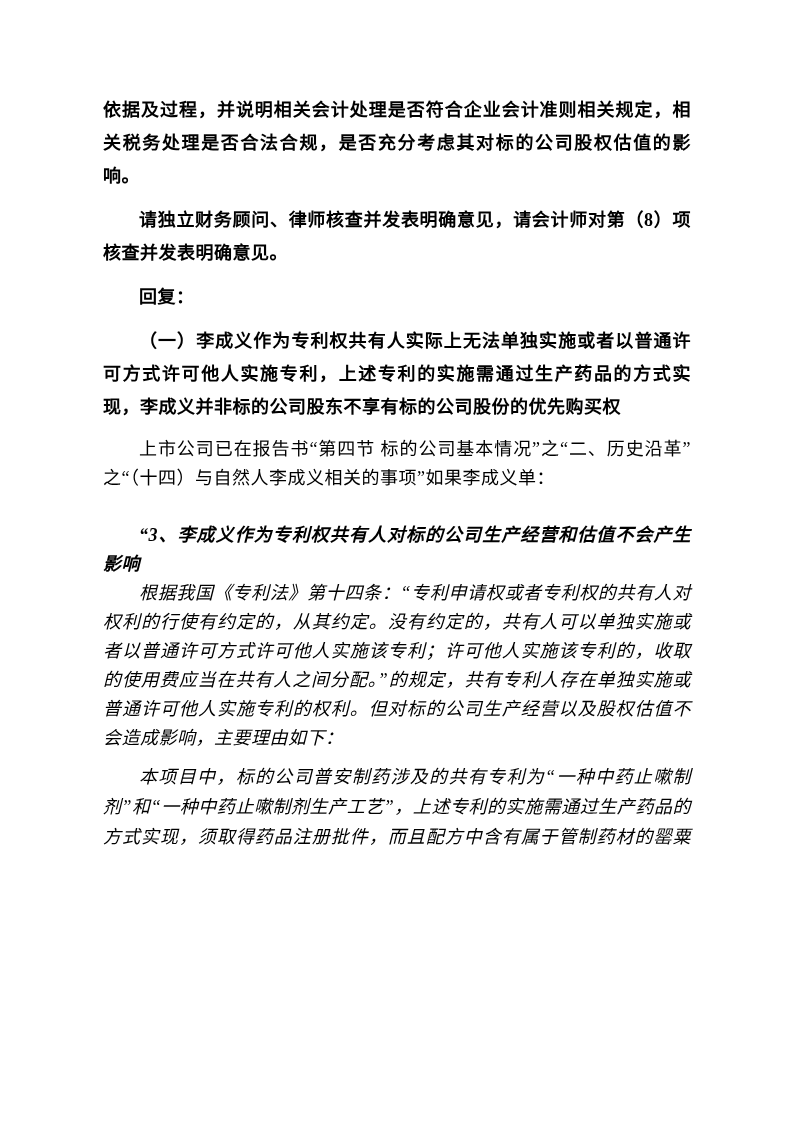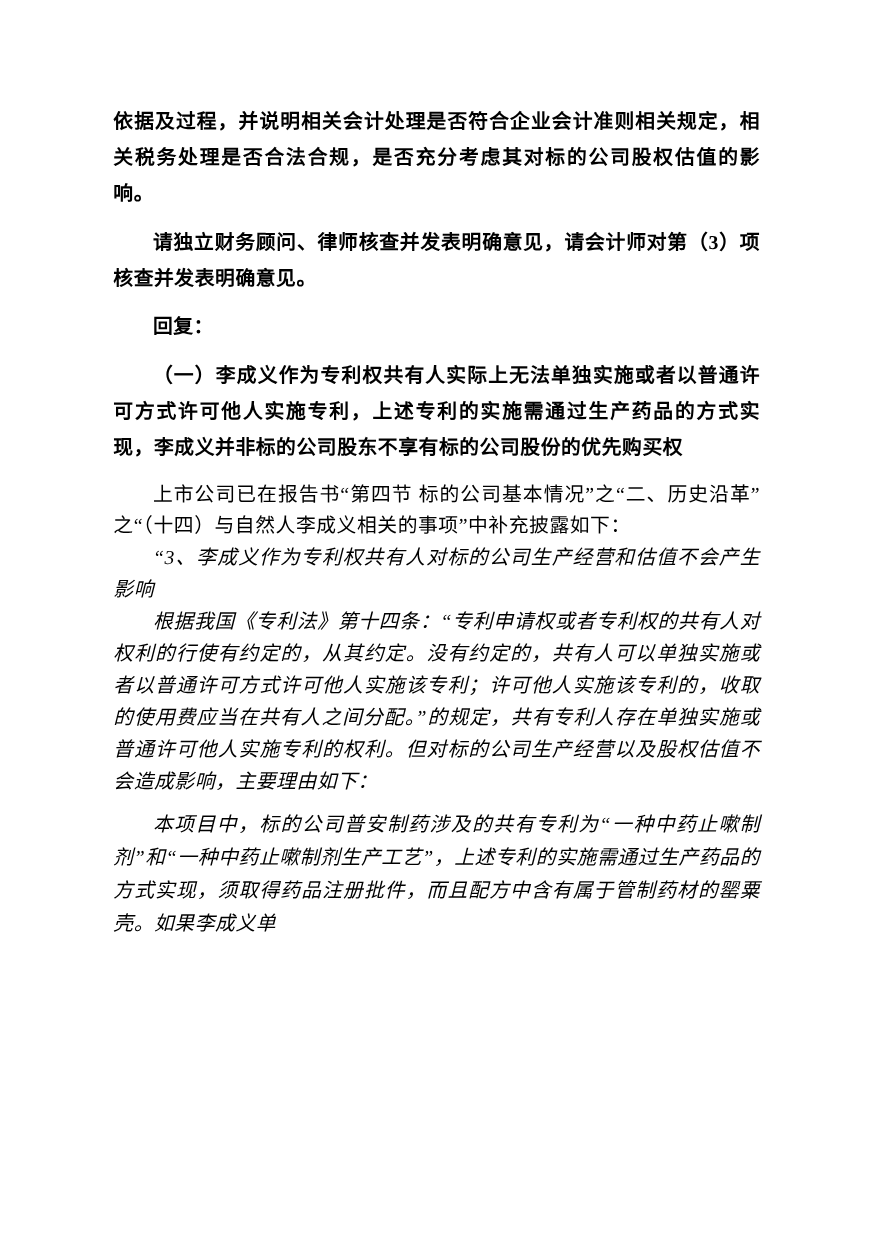--- a/index.html
+++ b/index.html
@@ -39,45 +39,46 @@
   }
   p.quote {
     font-style: italic;
     font-weight: normal;
     line-height: 29px;
     margin-bottom: 0;
     font-family: Liberation Serif, serif;
   }
   p.quote-bold {
     font-style: italic;
-    font-weight: normal;
+    font-weight: bold;
     line-height: 29px;
     margin-bottom: 0;
+    margin-top: 28px;
   }
   p.quote-gap { margin-top: 9px; line-height: 30px; }
   .page-footer {
     position: absolute;
     left: 0;
     right: 0;
     top: 1020px;
     text-align: center;
     font-size: 14px;
     line-height: 20px;
     color: #000000;
     font-family: "Liberation Serif", "DejaVu Serif", serif;
   }
 </style>
 </head>
 <body>
 
 <div class="page">
   <div class="doc-body">
     <p class="bold">依据及过程，并说明相关会计处理是否符合企业会计准则相关规定，相关税务处理是否合法合规，是否充分考虑其对标的公司股权估值的影响。</p>
-    <p class="bold indent">请独立财务顾问、律师核查并发表明确意见，请会计师对第（3）项核查并发表明确意见。</p>
+    <p class="bold indent">请独立财务顾问、律师核查并发表明确意见，请会计师对第（8）项核查并发表明确意见。</p>
     <p class="bold indent">回复：</p>
     <p class="bold indent">（一）李成义作为专利权共有人实际上无法单独实施或者以普通许可方式许可他人实施专利，上述专利的实施需通过生产药品的方式实现，李成义并非标的公司股东不享有标的公司股份的优先购买权</p>
-    <p class="regular indent">上市公司已在报告书“第四节 标的公司基本情况”之“二、历史沿革”之“（十四）与自然人李成义相关的事项”中补充披露如下：</p>
+    <p class="regular indent">上市公司已在报告书“第四节 标的公司基本情况”之“二、历史沿革”之“（十四）与自然人李成义相关的事项”如果李成义单：</p>
     <p class="quote-bold indent">“3、李成义作为专利权共有人对标的公司生产经营和估值不会产生影响</p>
     <p class="quote indent">根据我国《专利法》第十四条：“专利申请权或者专利权的共有人对权利的行使有约定的，从其约定。没有约定的，共有人可以单独实施或者以普通许可方式许可他人实施该专利；许可他人实施该专利的，收取的使用费应当在共有人之间分配。”的规定，共有专利人存在单独实施或普通许可他人实施专利的权利。但对标的公司生产经营以及股权估值不会造成影响，主要理由如下：</p>
     <p class="quote quote-gap indent">本项目中，标的公司普安制药涉及的共有专利为“一种中药止嗽制剂”和“一种中药止嗽制剂生产工艺”，上述专利的实施需通过生产药品的方式实现，须取得药品注册批件，而且配方中含有属于管制药材的罂粟壳。如果李成义单</p>
   </div>
   <div class="page-footer">5</div>
 </div>
 
 </body></html>

